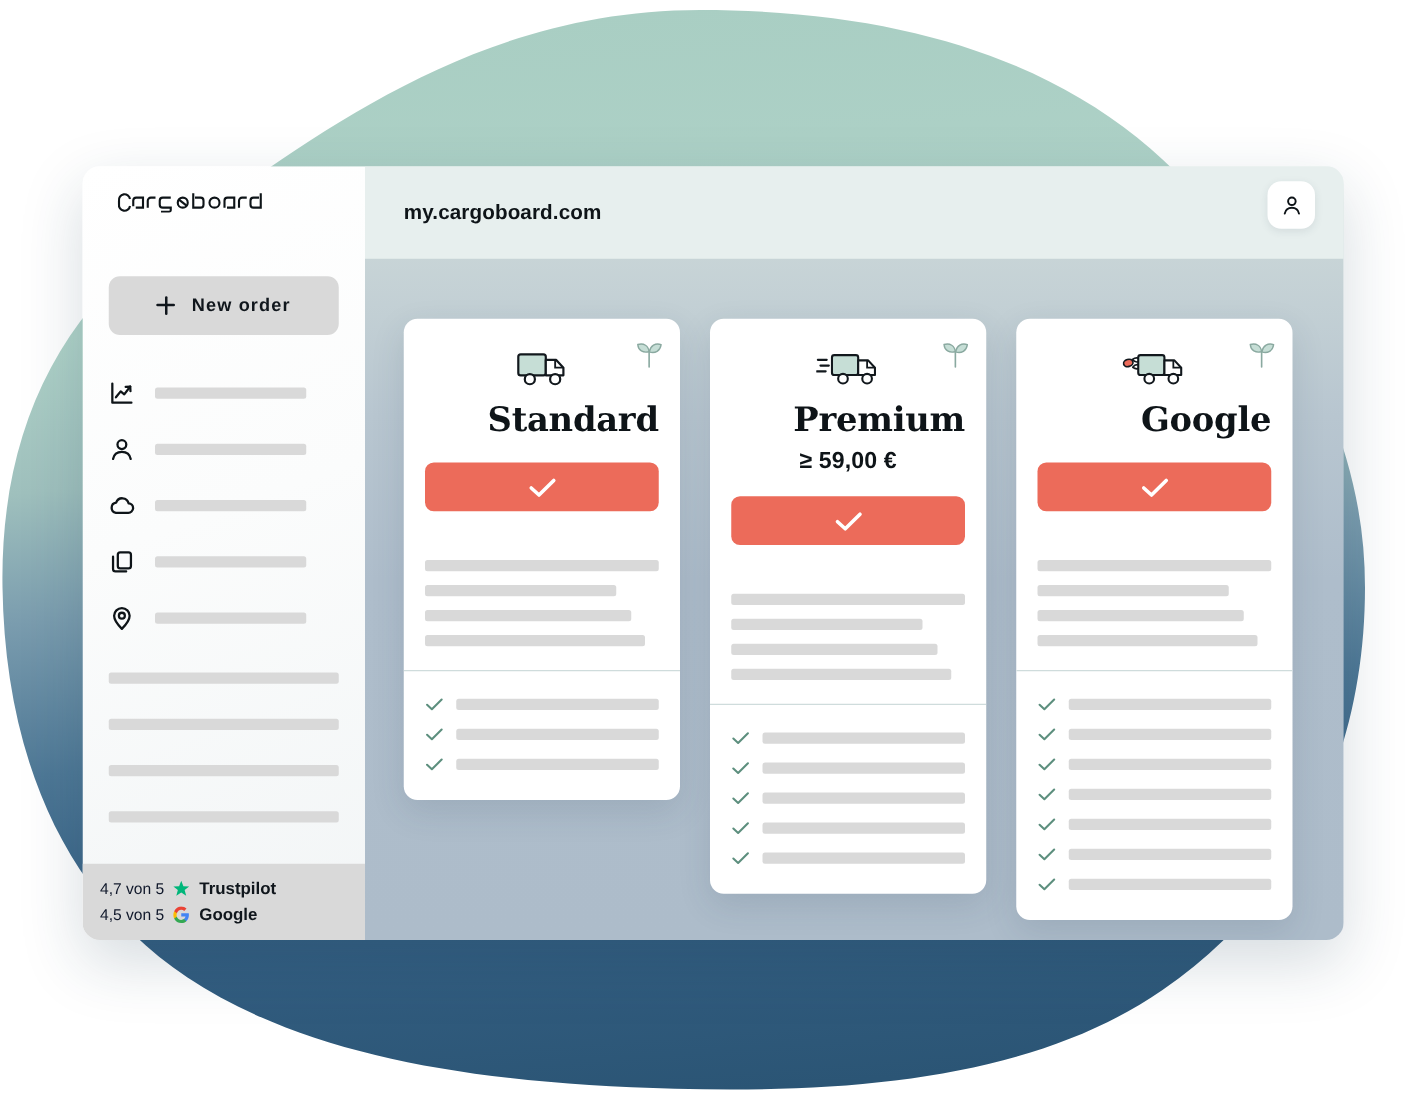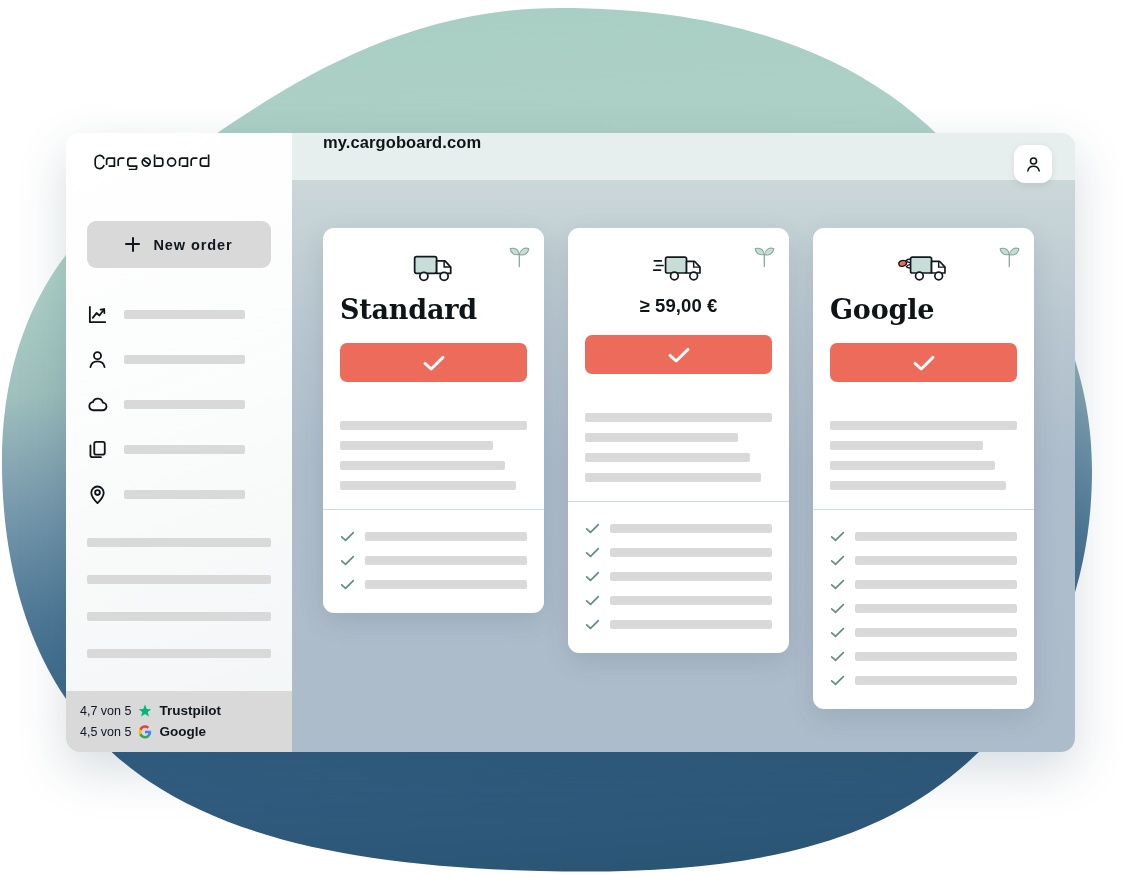--- a/index.html
+++ b/index.html
@@ -85,23 +85,23 @@
   .rating-name  { font-size: 13.5px; font-weight: 700; color:#10161c; }
 
   
   .main {
     flex: 1;
     background: linear-gradient(#e7efee 0px, #e7efee 10px, #cdd9d9 30px, #b8c6d0 200px, #aebdcb 330px, #adbcca 100%);
     display: flex; flex-direction: column;
     position: relative;
   }
   .topbar {
-    height: 47px; flex:none;
+    height: 74px; flex:none;
     background: #e7efee;
-    display:flex; align-items:flex-start;
+    display:flex; align-items:center;
     padding: 0 0 0 31px;
     position: relative;
   }
   .url { font-size: 16.5px; font-weight: 600; color:#0e1418; letter-spacing:.1px; }
   .avatar-btn {
     position:absolute; right: 23px; top: 12px;
     width: 38px; height: 38px; border-radius: 11px;
     background:#fff;
     display:flex; align-items:center; justify-content:center;
     box-shadow: 0 2px 7px rgba(35,60,80,.10);
@@ -118,21 +118,21 @@
     width: 221px; flex: none;
     background:#fff;
     border-radius: 11px;
     box-shadow: 0 9px 26px rgba(35,60,85,.13);
     overflow:hidden;
   }
   .card-top { padding: 19px 17px 19px 17px; position:relative; }
   .leaf { position:absolute; right: 13px; top: 15px; }
   .truck-wrap { height: 42px; display:flex; align-items:center; justify-content:center; margin-bottom: 6px; }
   .card-title {
-    text-align:left;
+    text-align:right;
     font-family: "DejaVu Serif", serif;
     font-weight: 700;
     font-size: 27px;
     color:#0e1418;
     letter-spacing: -.2px;
     line-height: 1.12;
   }
   .card-price {
     text-align:center;
     font-size: 18.5px; font-weight:700; color:#0e1418;
@@ -379,20 +379,21 @@
                   <path d="M4 16 L12 16"></path>
                   <path d="M0.5 21.5 L9 21.5"></path>
                 </g>
                 <rect x="15" y="6" width="25" height="19" rx="2.2" fill="#c6ded6" stroke="#12181d" stroke-width="2"></rect>
                 <path d="M40 11 L49.5 11 L56 18 L56 25 L40 25 Z" fill="#fff" stroke="#12181d" stroke-width="2" stroke-linejoin="round"></path>
                 <path d="M48.5 11.4 L48.5 18 L56 18" fill="none" stroke="#12181d" stroke-width="1.7"></path>
                 <circle cx="25.5" cy="28.5" r="4.6" fill="#fff" stroke="#12181d" stroke-width="2"></circle>
                 <circle cx="48.5" cy="28.5" r="4.6" fill="#fff" stroke="#12181d" stroke-width="2"></circle>
               </svg>
             </div>
+            <div class="card-title">Premium</div>
             <div class="card-price">≥ 59,00 €</div>
             <div class="cta">
               <svg width="24" height="18" viewBox="0 0 24 18" fill="none" stroke="#fff" stroke-width="2.9" stroke-linecap="round" stroke-linejoin="round">
                 <path d="M3 9.4 L9.2 15 L21 3.4"></path>
               </svg>
             </div>
           </div>
           <div class="skeleton">
             <div class="sk" style="width:100%"></div>
             <div class="sk" style="width:82%"></div>

